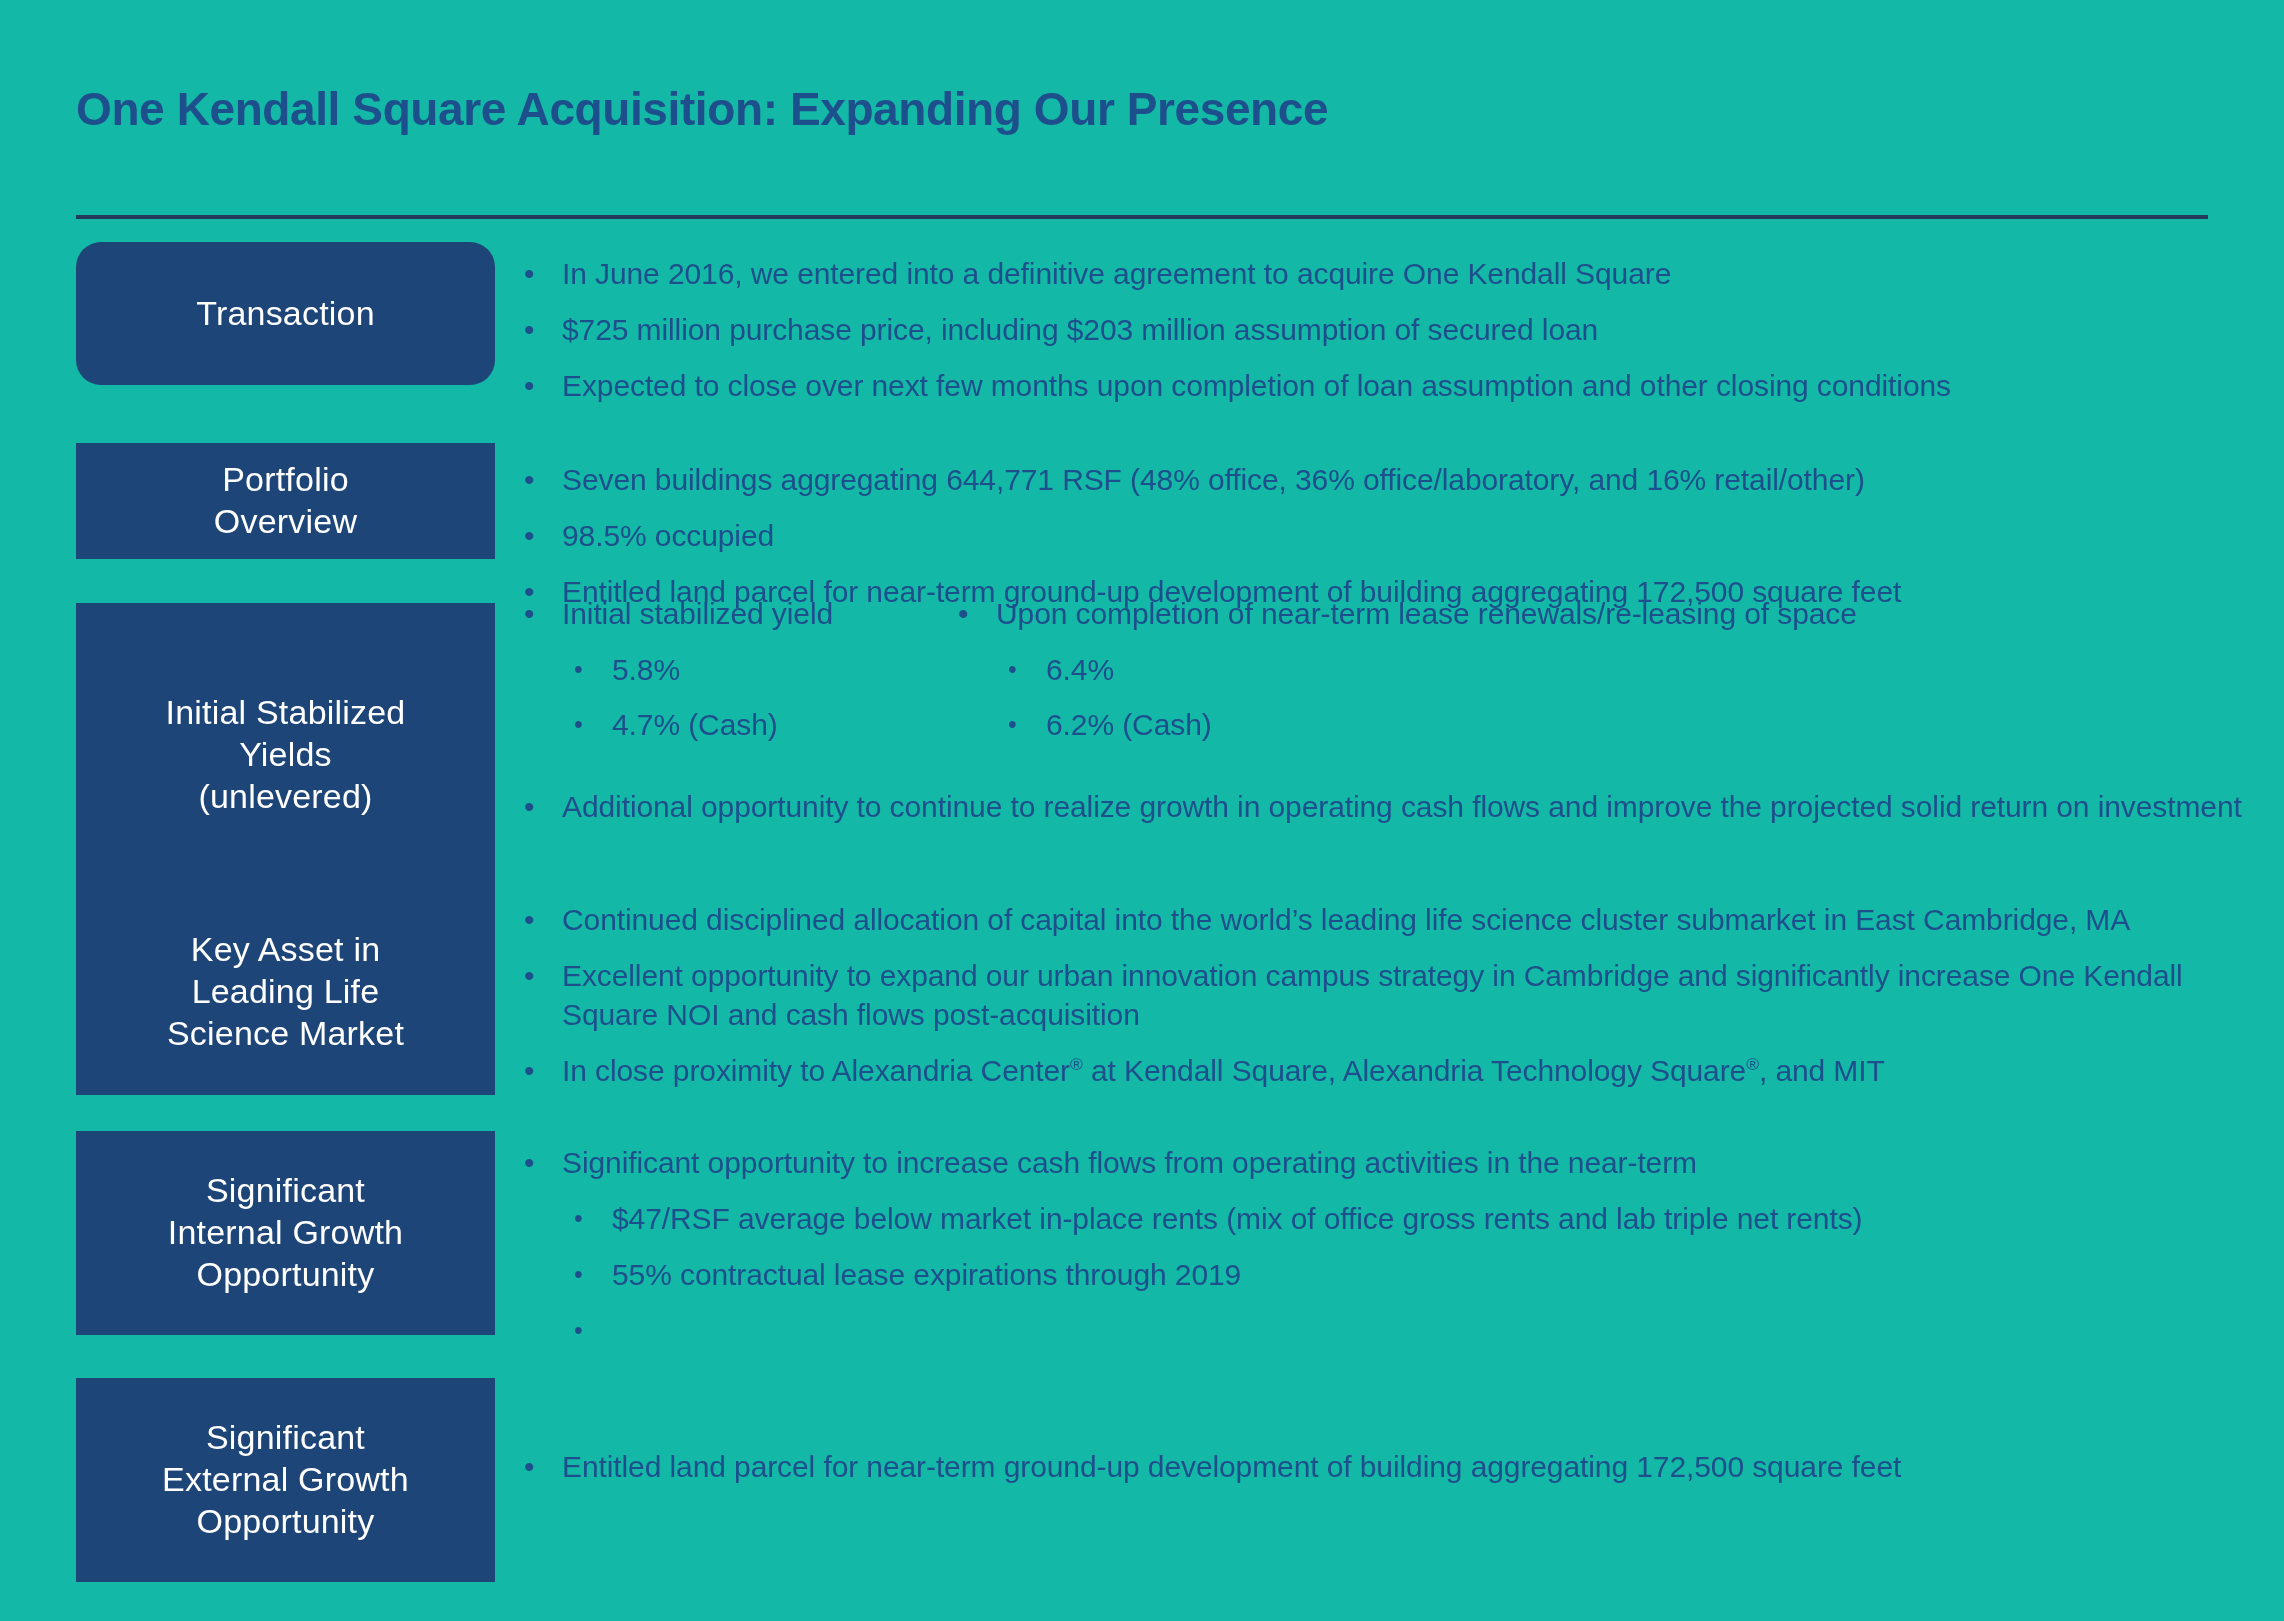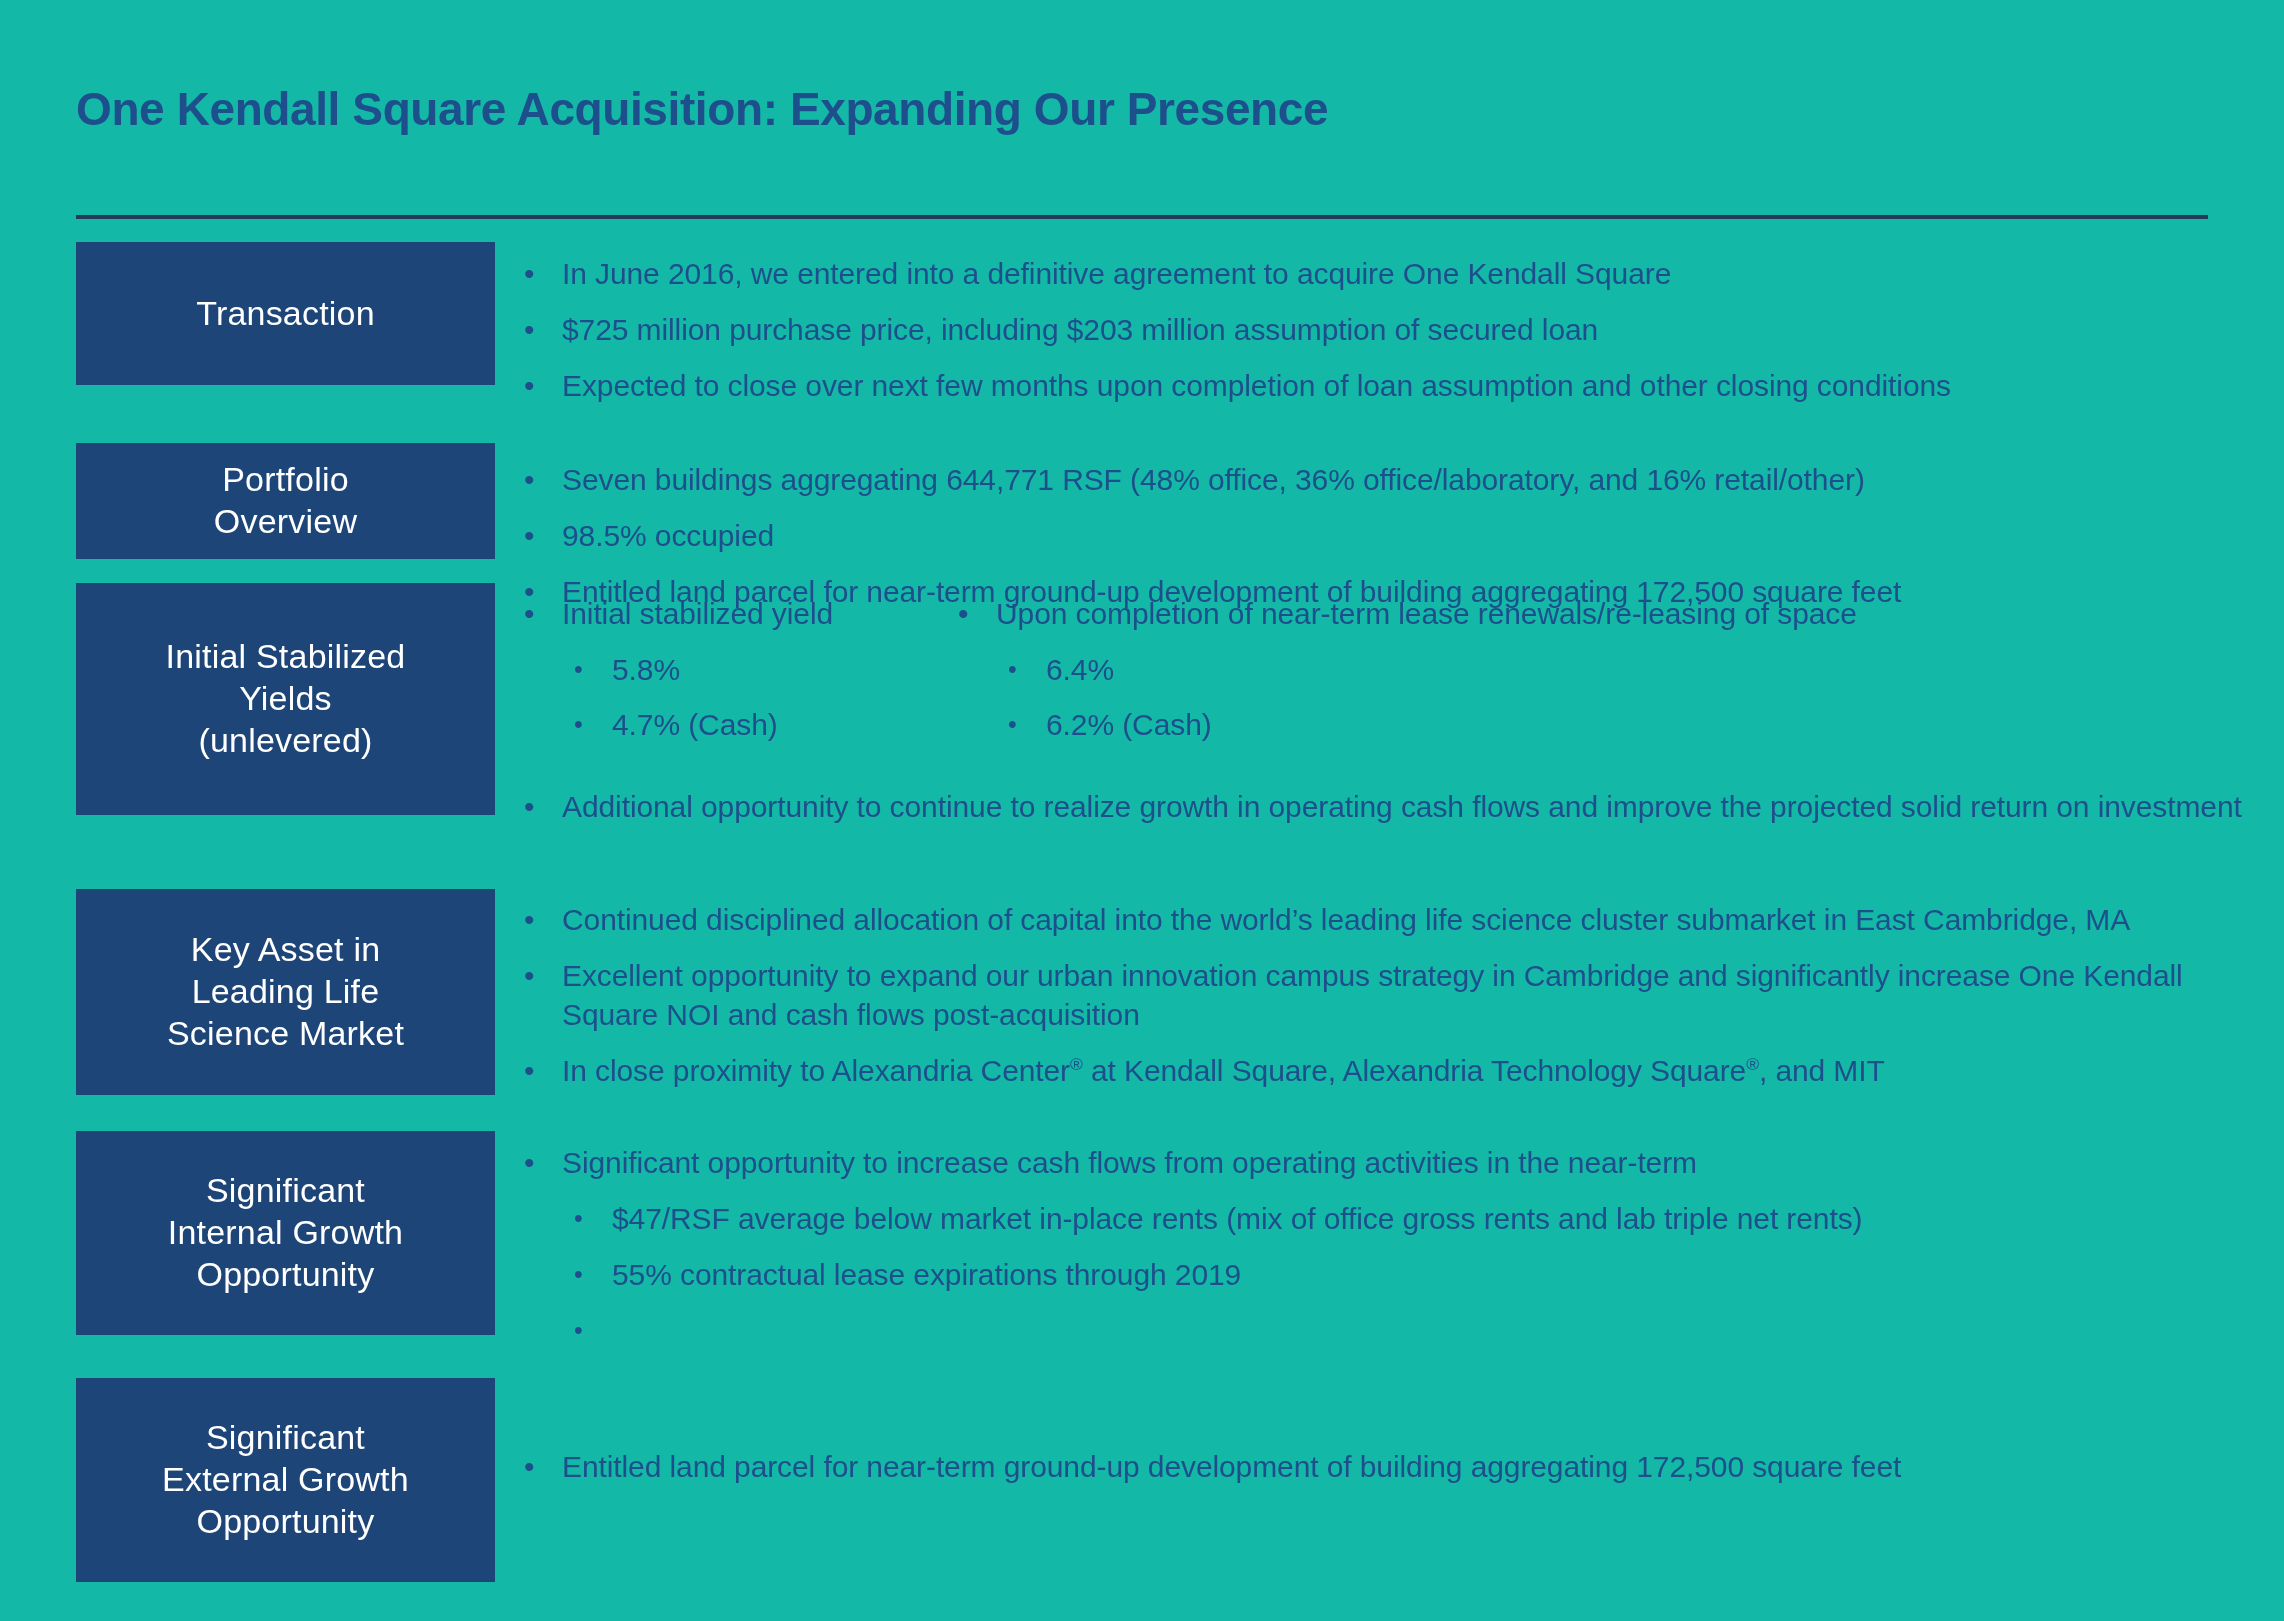--- a/index.html
+++ b/index.html
@@ -145,21 +145,21 @@
 
   <div class="title-block">
     <div class="title-line">One Kendall Square Acquisition: Expanding Our Presence</div>
   </div>
 
   <div class="title-rule"></div>
 
   <div class="rows">
 
     <div class="row" style="top:0px;">
-      <div class="label-box" style="height:143px;">
+      <div class="label-box" style="height:143px;border-radius:25px;">
         <div class="label-text">Transaction</div>
       </div>
       <div class="bullets" style="top:12px;">
         <div class="b1">
           <span class="dot">•</span>
           <span>In June 2016, we entered into a definitive agreement to acquire One Kendall Square</span>
         </div>
         <div class="gap-sm"></div>
         <div class="b1">
           <span class="dot">•</span>
@@ -190,21 +190,21 @@
         </div>
         <div class="gap-sm"></div>
         <div class="b1">
           <span class="dot">•</span>
           <span>Entitled land parcel for near-term ground-up development of building aggregating 172,500 square feet</span>
         </div>
       </div>
     </div>
 
     <div class="row" style="top:341px;">
-      <div class="label-box" style="height:232px;">
+      <div class="label-box" style="height:304px;margin-top:20px;">
         <div class="label-text">Initial Stabilized
 Yields
 (unlevered)</div>
       </div>
       <div class="bullets" style="top:10.7px;">
 
         <div class="yield-cols">
           <div class="yield-col-a">
             <div class="b1">
               <span class="dot">•</span>

